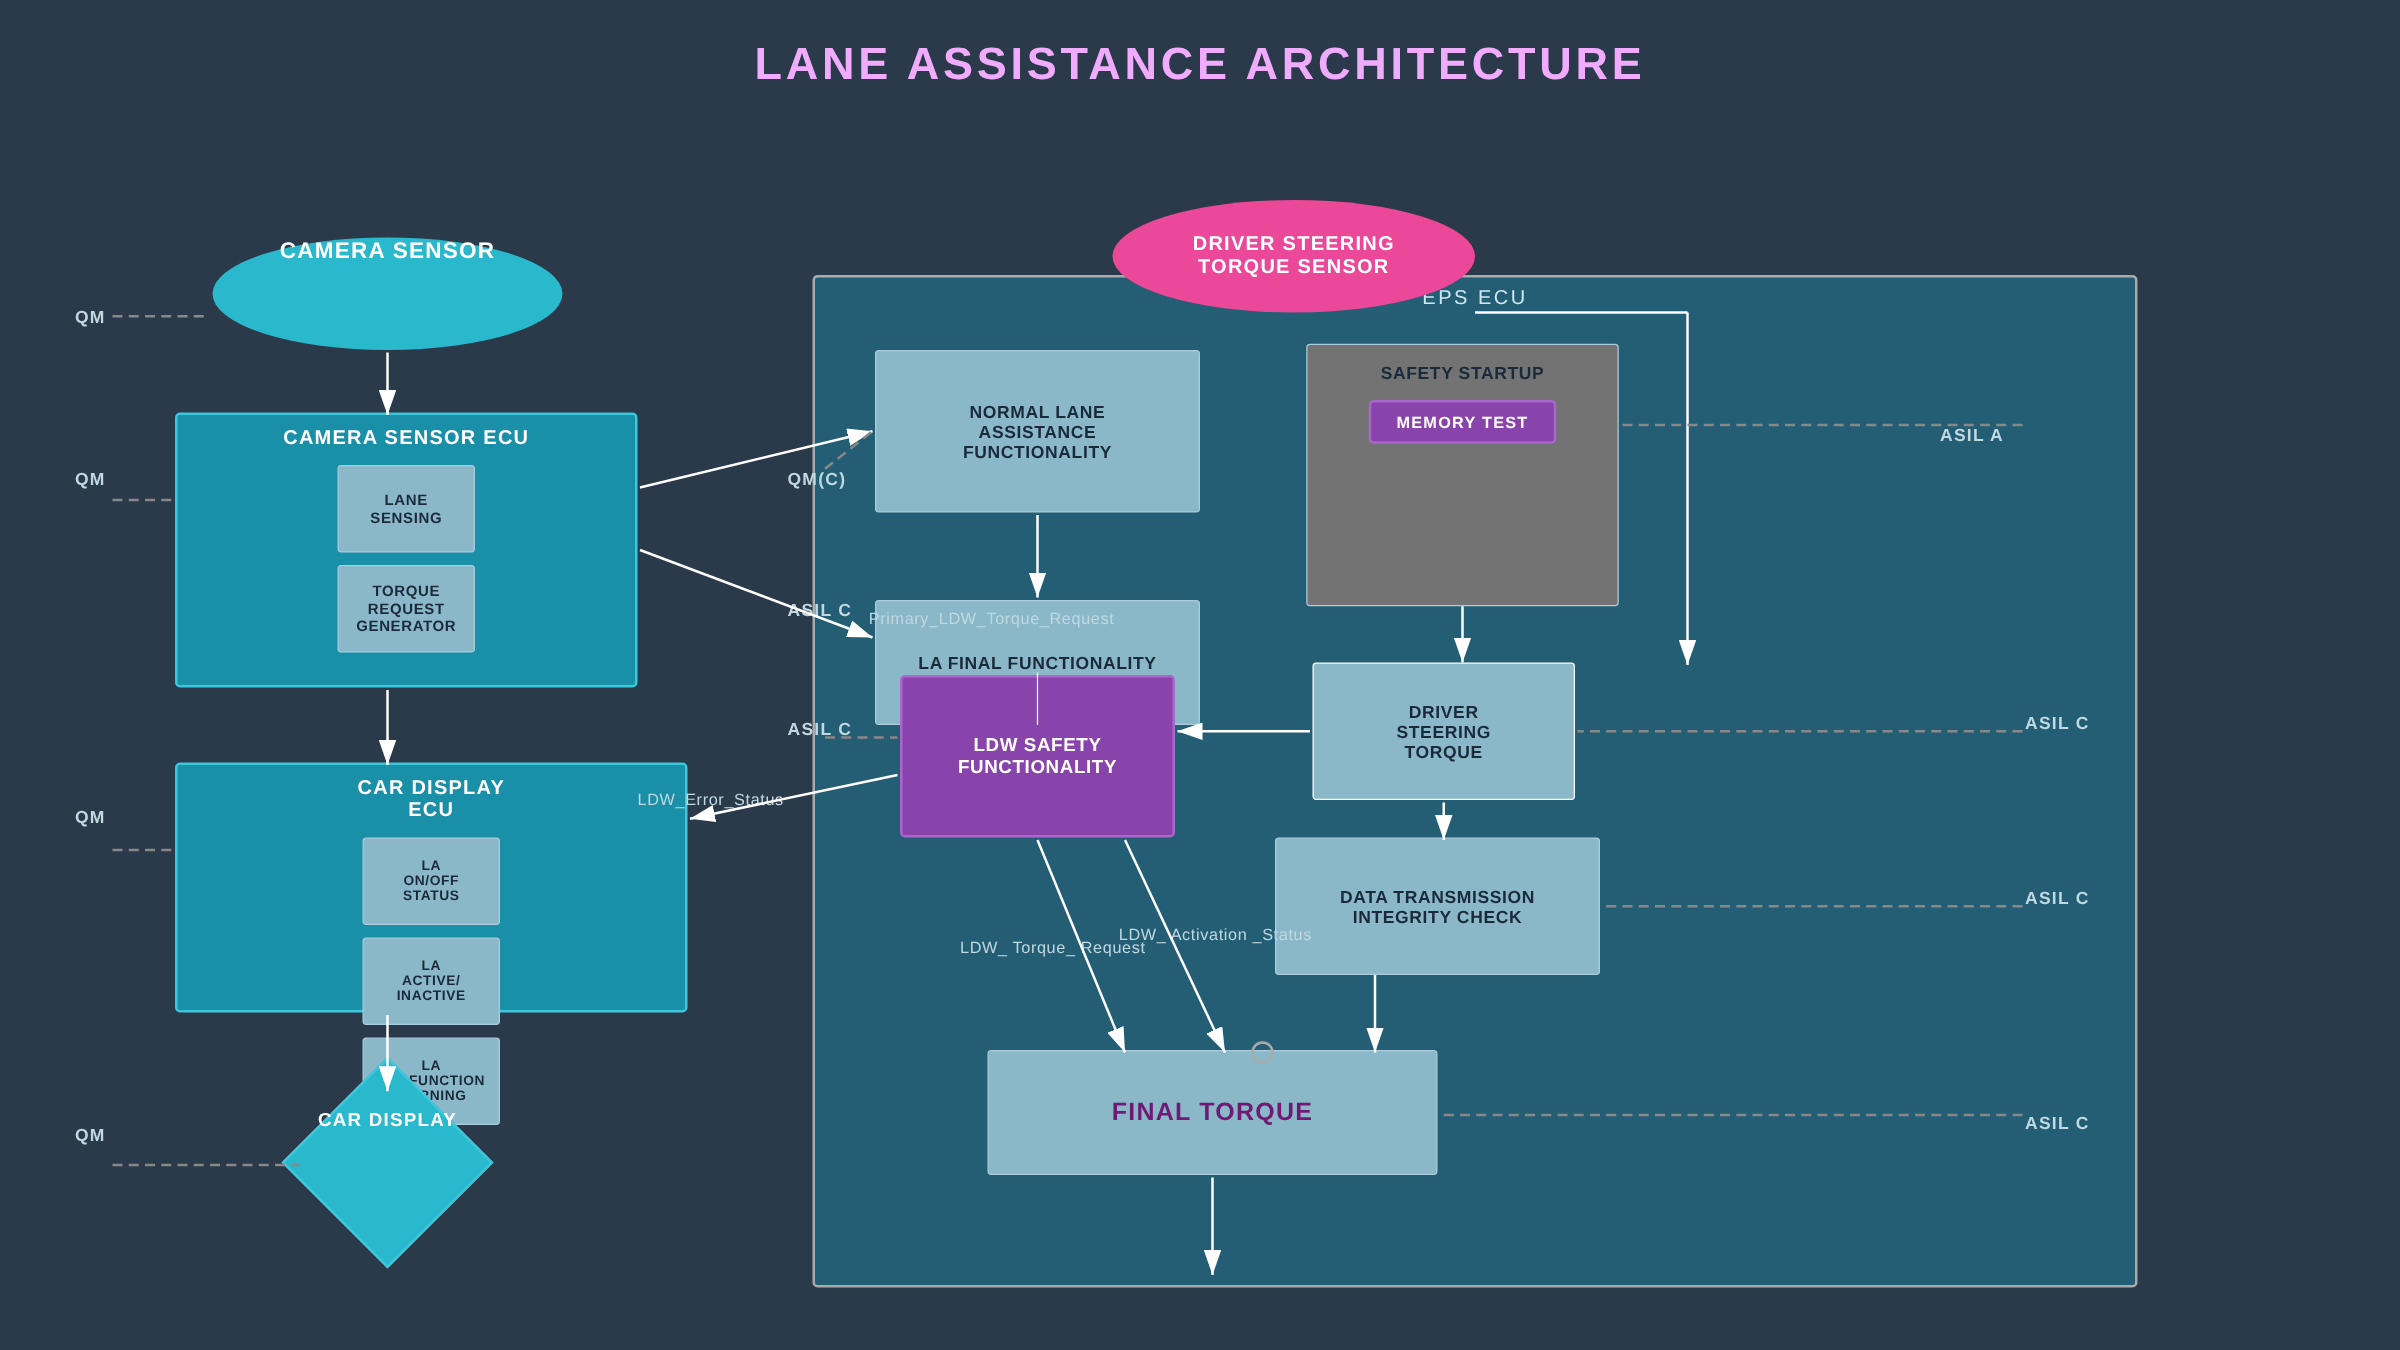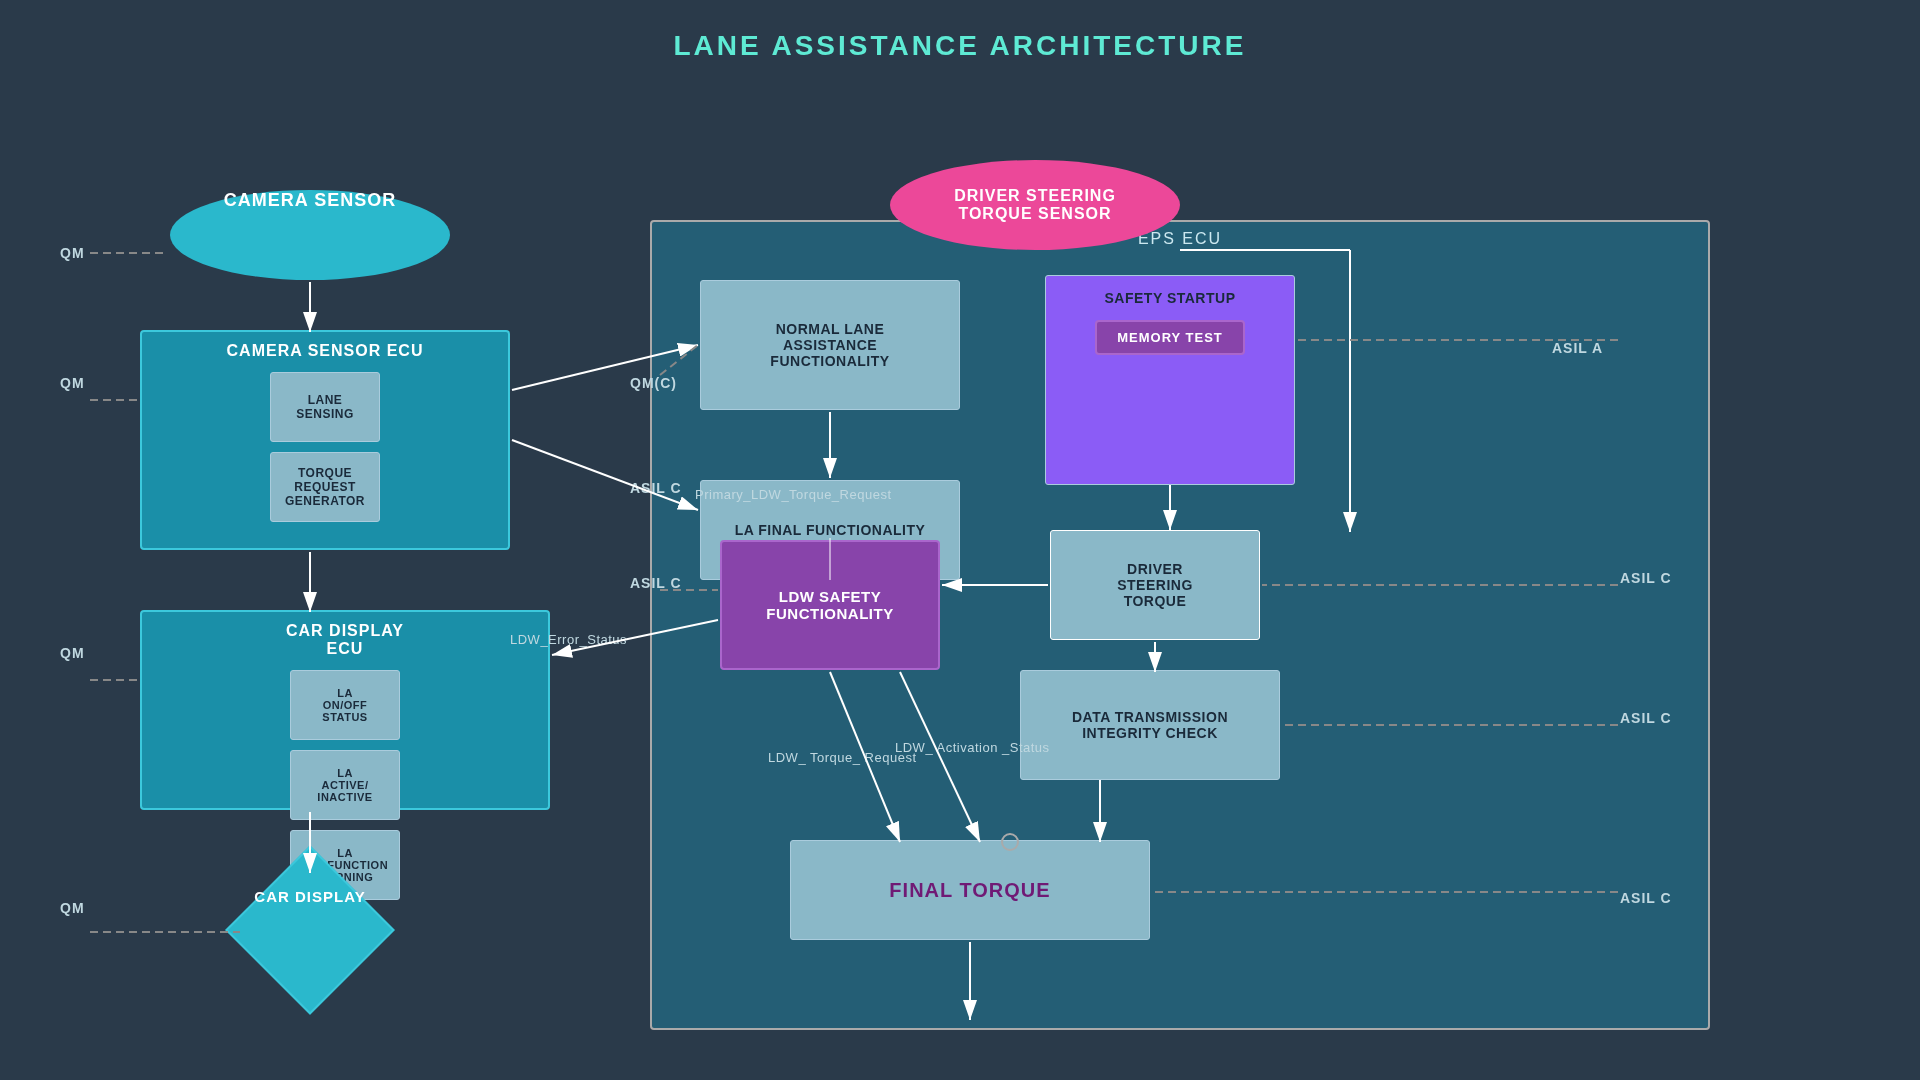--- a/index.html
+++ b/index.html
@@ -7,22 +7,22 @@
       background-color: #2a3a4a;
       font-family: 'Arial', sans-serif;
       width: 1920px;
       height: 1080px;
       overflow: hidden;
       position: relative;
     }
 
     .page-title {
       text-align: center;
-      color: #5eead4;
-      font-size: 28px;
+      color: #f0abfc;
+      font-size: 36px;
       font-weight: bold;
       letter-spacing: 3px;
       padding-top: 30px;
       padding-bottom: 20px;
     }
 
     .diagram-container {
       position: absolute;
       top: 80px;
       left: 0;
@@ -357,21 +357,21 @@
       letter-spacing: 1px;
     }
 
     
     .safety-startup-container {
       position: absolute;
       top: 195px;
       left: 1045px;
       width: 250px;
       height: 210px;
-      background: #8b5cf6;
+      background: #737373;
       border: 1px solid #aaccdd;
       border-radius: 3px;
       display: flex;
       flex-direction: column;
       align-items: center;
       padding-top: 14px;
       gap: 14px;
     }
     .safety-startup-title {
       color: #1a2a3a;

